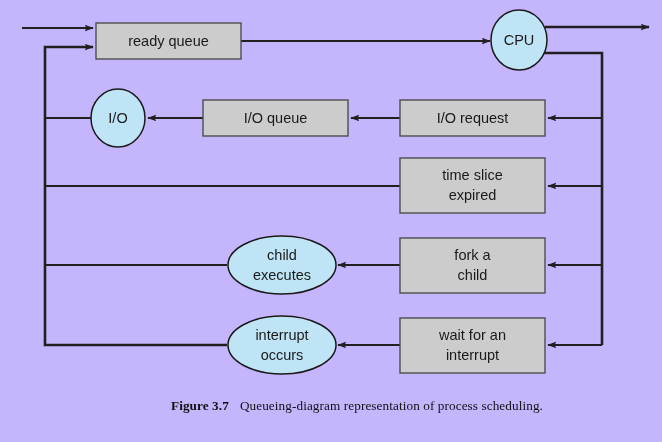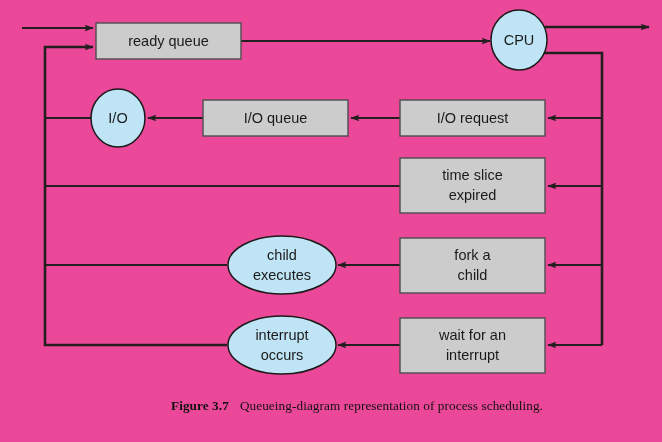--- a/index.html
+++ b/index.html
@@ -10,21 +10,21 @@
   body {
     width: 662px;
     height: 442px;
     font-family: "Liberation Sans", sans-serif;
     overflow: hidden;
   }
   #figure-root {
     position: relative;
     width: 662px;
     height: 442px;
-    background: #ec4899;
+    background: #c4b5fd;
   }
   #diagram-svg {
     position: absolute;
     left: 0;
     top: 0;
     width: 662px;
     height: 442px;
   }
   .node-label {
     font-family: "Liberation Sans", sans-serif;

